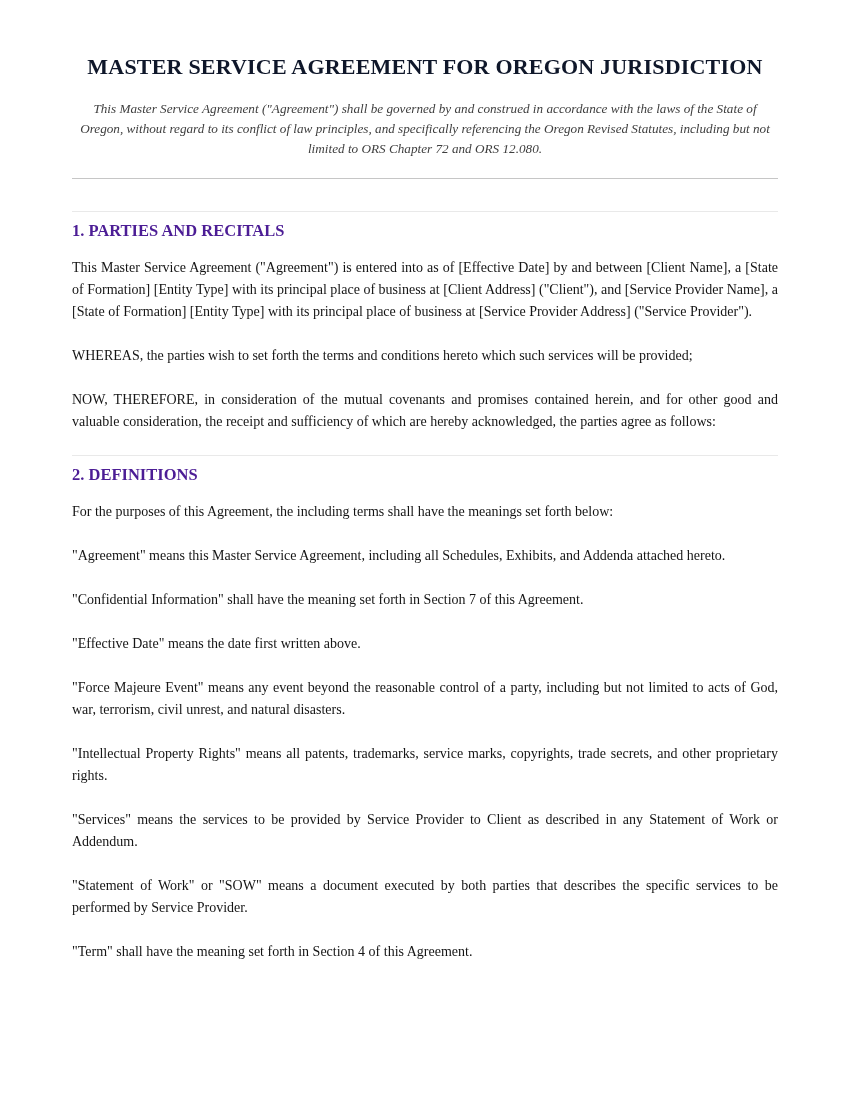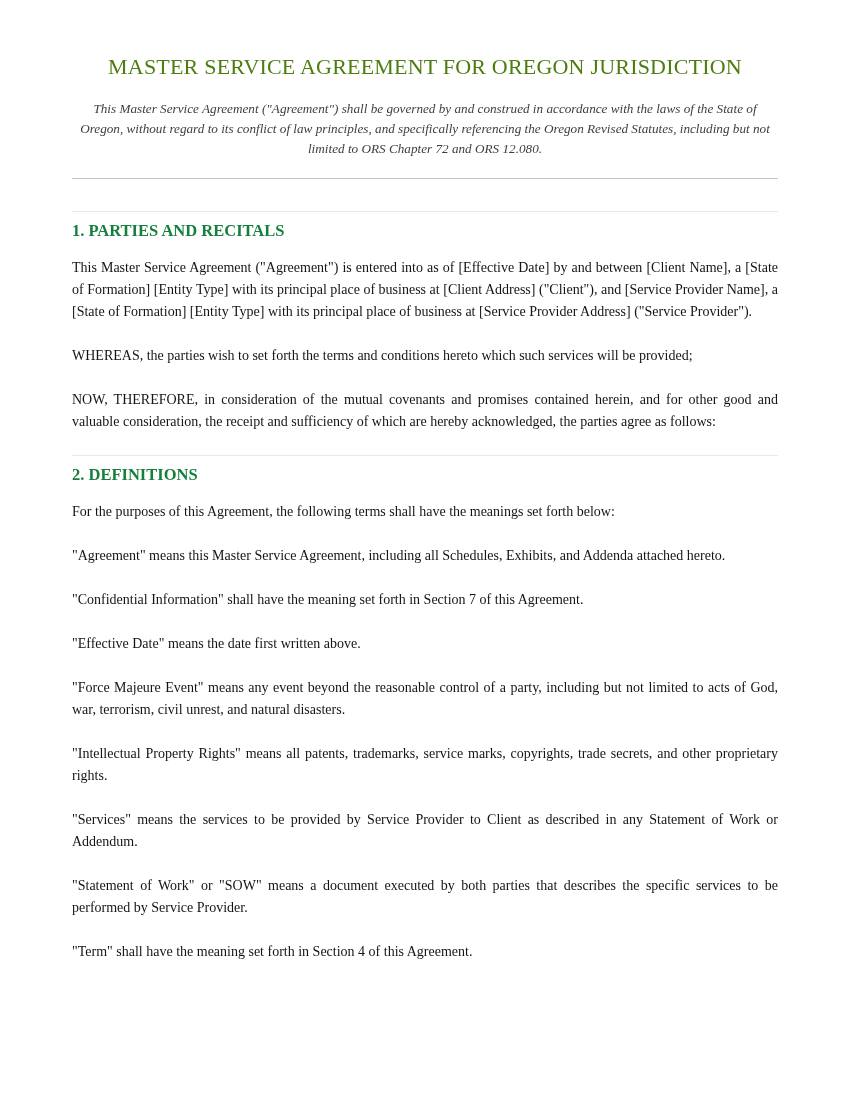--- a/index.html
+++ b/index.html
@@ -18,23 +18,23 @@
     box-sizing: border-box;
     width: 850px;
     height: 1100px;
     padding: 52px 72px 0 72px;
     overflow: hidden;
     background: #ffffff;
   }
   h1.doc-title {
     font-size: 22px;
     line-height: 30px;
-    font-weight: normal;
+    font-weight: bold;
     text-align: center;
-    color: #4d7c0f;
+    color: #0f172a;
     margin: 0 0 17px 0;
     letter-spacing: 0.2px;
   }
   p.intro {
     font-style: italic;
     font-size: 13.2px;
     line-height: 20px;
     text-align: center;
     color: #3e3e3e;
     margin: 0;
@@ -42,21 +42,21 @@
   hr.top-divider {
     border: none;
     border-top: 1px solid #c6c6c6;
     height: 0;
     margin: 19px 0 32px 0;
   }
   section.doc-section h2 {
     font-size: 16.5px;
     line-height: 22px;
     font-weight: bold;
-    color: #15803d;
+    color: #4c1d95;
     border-top: 1px solid #e9e9e9;
     margin: 22px 0 0 0;
     padding: 8px 0 0 0;
   }
   section.doc-section p {
     font-size: 14px;
     line-height: 22px;
     text-align: justify;
     margin: 22px 0;
     color: #141414;
@@ -78,21 +78,21 @@
 
   <section class="doc-section">
     <h2>1. PARTIES AND RECITALS</h2>
     <p>This Master Service Agreement ("Agreement") is entered into as of [Effective Date] by and between [Client Name], a [State of Formation] [Entity Type] with its principal place of business at [Client Address] ("Client"), and [Service Provider Name], a [State of Formation] [Entity Type] with its principal place of business at [Service Provider Address] ("Service Provider").</p>
     <p>WHEREAS, the parties wish to set forth the terms and conditions hereto which such services will be provided;</p>
     <p>NOW, THEREFORE, in consideration of the mutual covenants and promises contained herein, and for other good and valuable consideration, the receipt and sufficiency of which are hereby acknowledged, the parties agree as follows:</p>
   </section>
 
   <section class="doc-section">
     <h2>2. DEFINITIONS</h2>
-    <p>For the purposes of this Agreement, the following terms shall have the meanings set forth below:</p>
+    <p>For the purposes of this Agreement, the including terms shall have the meanings set forth below:</p>
     <p>"Agreement" means this Master Service Agreement, including all Schedules, Exhibits, and Addenda attached hereto.</p>
     <p>"Confidential Information" shall have the meaning set forth in Section 7 of this Agreement.</p>
     <p>"Effective Date" means the date first written above.</p>
     <p>"Force Majeure Event" means any event beyond the reasonable control of a party, including but not limited to acts of God, war, terrorism, civil unrest, and natural disasters.</p>
     <p>"Intellectual Property Rights" means all patents, trademarks, service marks, copyrights, trade secrets, and other proprietary rights.</p>
     <p>"Services" means the services to be provided by Service Provider to Client as described in any Statement of Work or Addendum.</p>
     <p>"Statement of Work" or "SOW" means a document executed by both parties that describes the specific services to be performed by Service Provider.</p>
     <p>"Term" shall have the meaning set forth in Section 4 of this Agreement.</p>
   </section>
 

